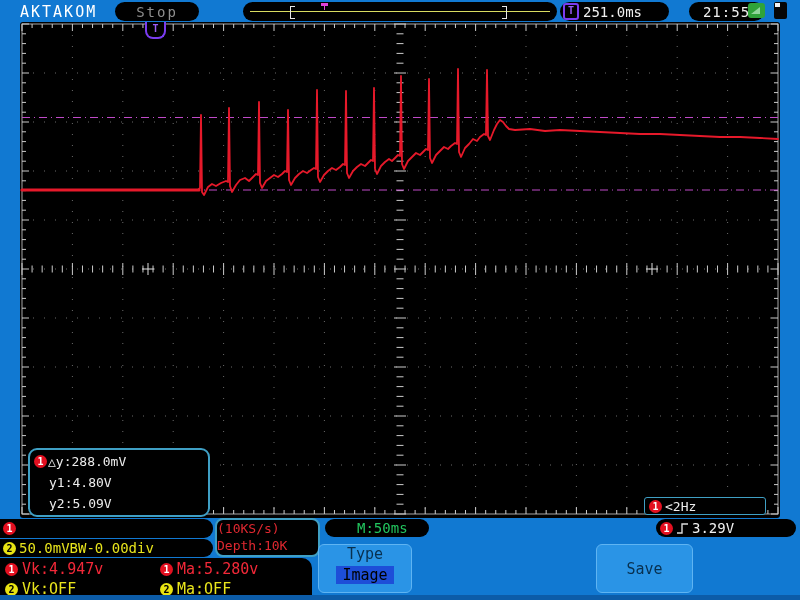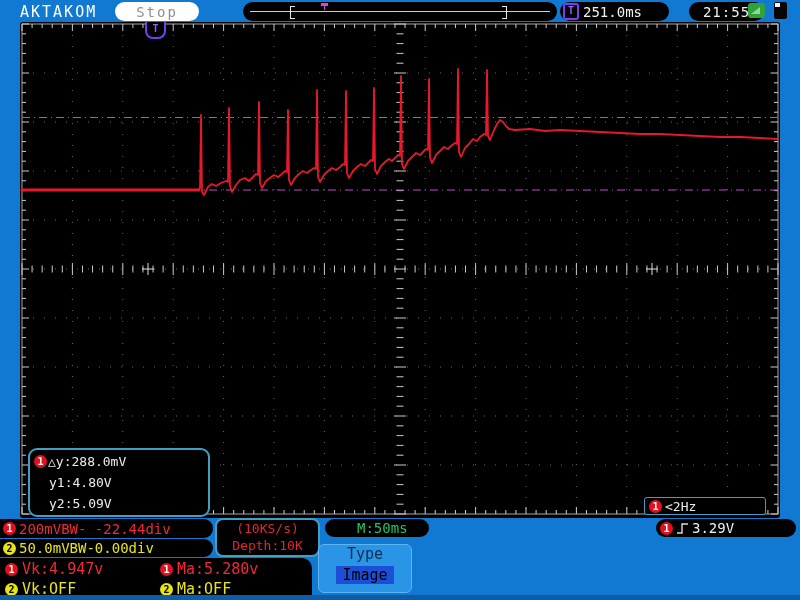--- a/index.html
+++ b/index.html
@@ -2,21 +2,21 @@
 <html><head>
 <meta charset="utf-8">
 <style>
   html,body{margin:0;padding:0;background:#0a5aa0;}
   #scope{position:relative;width:800px;height:600px;background:#1179d2;overflow:hidden;
          font-family:"DejaVu Sans Mono","Liberation Mono",monospace;text-decoration:underline;}
   .abs{position:absolute;}
   
   .brand{left:20px;top:3px;color:#ffffff;font-size:15px;letter-spacing:2px;}
   .pill{background:#000;border-radius:10px;height:19px;top:2px;display:flex;align-items:center;}
-  .stop{left:115px;width:84px;background:#ffffff;border-radius:11px;justify-content:center;
+  .stop{left:115px;width:84px;background:#000000;border-radius:11px;justify-content:center;
         color:#8f8f8f;font-size:14px;letter-spacing:2px;}
   .overview{left:243px;width:314px;}
   .ov-line{position:absolute;left:7px;right:7px;top:9px;height:1px;background:#d8dc60;}
   .ov-brk{position:absolute;top:4px;width:4px;height:11px;}
   .ov-brk.l{left:47px;border-left:1px solid #e8e8e8;border-top:1px solid #e8e8e8;border-bottom:1px solid #e8e8e8;}
   .ov-brk.r{left:259px;border-right:1px solid #e8e8e8;border-top:1px solid #e8e8e8;border-bottom:1px solid #e8e8e8;}
   .ov-mark{position:absolute;left:78px;top:1px;width:7px;height:3px;background:#e040d8;}
   .ov-mark:after{content:"";position:absolute;left:3px;top:3px;width:1px;height:4px;background:#e040d8;}
   .trigpill{left:560px;width:106px;gap:4px;padding-left:3px;color:#f0f0f0;font-size:14px;}
   .tbadge{width:12px;height:13px;border:2px solid #7a3cf0;border-radius:3px;color:#9a5cf8;
@@ -41,21 +41,21 @@
   .cp-row{display:flex;align-items:center;gap:1px;}
   .cp-ind{padding-left:15px;}
   .freq{left:624px;top:475px;width:122px;height:18px;background:#000;border:1px solid #3f9fc4;border-radius:3px;
         display:flex;align-items:center;gap:3px;padding-left:4px;box-sizing:border-box;color:#ededed;font-size:13px;}
   
   .chbox{left:0;width:213px;height:19px;background:#000;border-radius:0 9px 9px 0;
          display:flex;align-items:center;gap:3px;padding-left:3px;box-sizing:border-box;font-size:14px;}
   .ch1box{top:519px;color:#f22838;}
   .ch2box{top:539px;height:18px;color:#e8e41c;}
   .sampbox{left:215px;top:518px;width:105px;height:39px;background:#000;border:2px solid #3f9fc4;border-radius:8px;
-           box-sizing:border-box;color:#e02830;font-size:13px;text-align:center;line-height:17px;}
+           box-sizing:border-box;color:#e02830;font-size:13px;text-align:left;line-height:17px;}
   .mpill{left:325px;top:519px;width:104px;height:18px;background:#000;border-radius:9px;
          color:#22c55e;font-size:14px;display:flex;align-items:center;padding-left:32px;box-sizing:border-box;}
   .trigbar{left:656px;top:519px;width:140px;height:18px;background:#000;border-radius:9px;
            display:flex;align-items:center;gap:3px;padding-left:4px;box-sizing:border-box;color:#f0f0f0;font-size:14px;}
   .measure{left:0;top:558px;width:312px;height:42px;background:#000;border-radius:0 10px 0 0;font-size:15px;}
   .m-row{position:absolute;display:flex;align-items:center;gap:4px;}
   .m-red{color:#f22838;} .m-yel{color:#e8e41c;}
   .btn{background:#2a94e6;border:1px solid #5fb4f2;border-radius:6px;box-sizing:border-box;cursor:pointer;}
   .typebtn{left:318px;top:544px;width:94px;height:49px;text-align:center;color:#08304f;font-size:15px;}
   .typebtn .lbl{margin-top:0;}
@@ -515,21 +515,20 @@
     </div>
 
     <div class="abs freq">
       <span class="badge1">1</span>
       <span>&lt;2Hz</span>
     </div>
   </div>
 
   <div class="abs chbox ch1box">
     <span class="badge1">1</span>
-    <span>200mVBW- -22.44div</span>
   </div>
   <div class="abs chbox ch2box">
     <span class="badge2">2</span>
     <span>50.0mVBW-0.00div</span>
   </div>
 
   <div class="abs sampbox">
     <div>(10KS/s)</div>
     <div>Depth:10K</div>
   </div>
@@ -560,15 +559,16 @@
     <div class="m-row m-yel" style="left:160px;top:22px;">
       <span class="badge2">2</span>
       <span>Ma:OFF</span>
     </div>
   </div>
 
   <div class="abs btn typebtn">
     <div class="lbl">Type</div>
     <span class="chip">Image</span>
   </div>
+  <div class="abs btn savebtn">Save</div>
 
   <div class="abs strip"></div>
 </div>
 
 </body></html>

